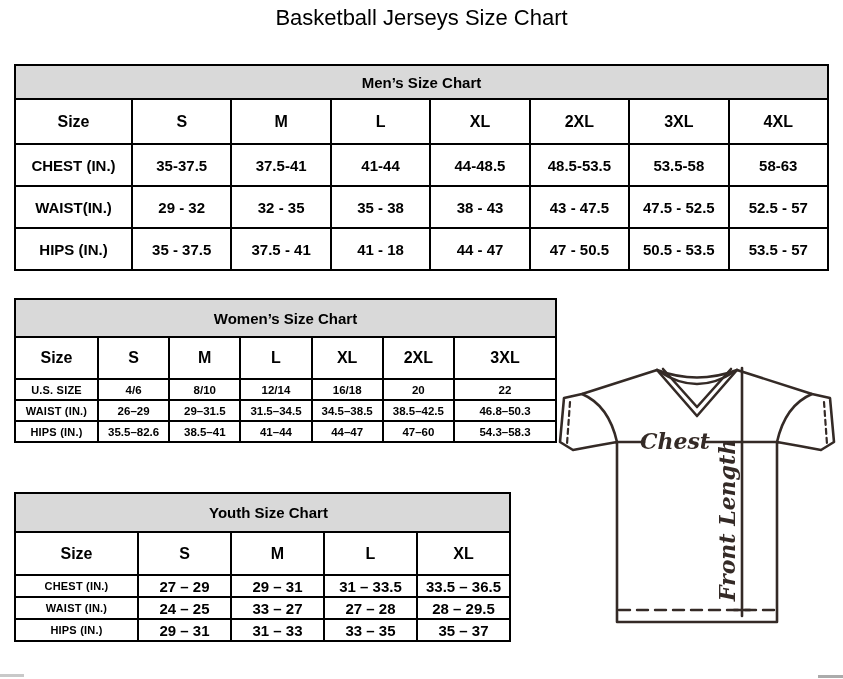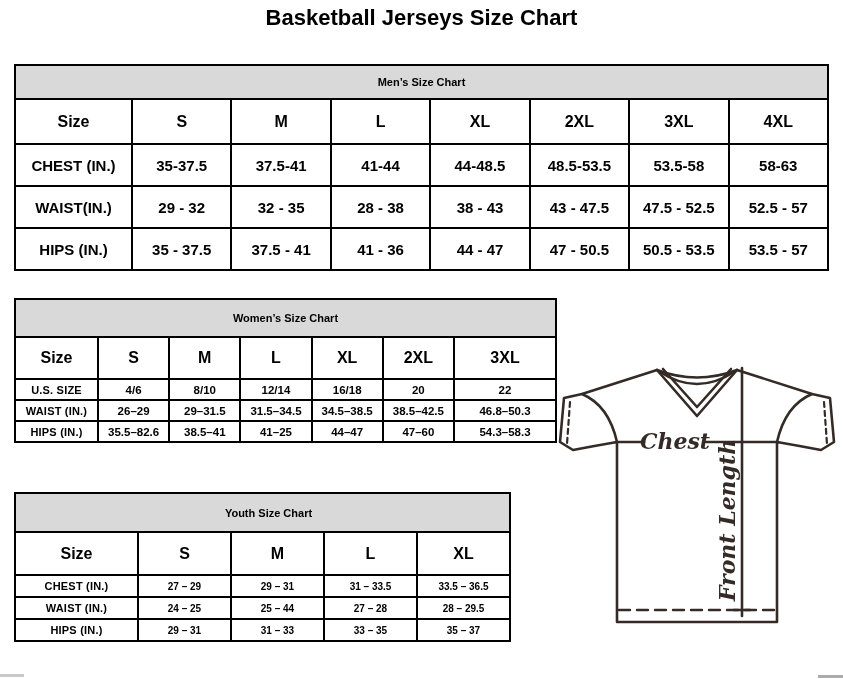--- a/index.html
+++ b/index.html
@@ -1,44 +1,44 @@
 <!DOCTYPE html>
 <html><head>
 <meta charset="utf-8">
 <style>
   html,body{margin:0;padding:0;background:#fff;}
   body{width:843px;height:679px;position:relative;overflow:hidden;
        font-family:"Liberation Sans",sans-serif;color:#000;}
   .page-title{position:absolute;top:5px;left:0;width:843px;text-align:center;
-       font-size:22px;font-weight:bold;}
+       font-size:22px;font-weight:normal;}
   .tblwrap{position:absolute;}
   #men-section{left:14px;top:64px;width:815px;}
   #women-section{left:14px;top:298px;width:543px;}
   #youth-section{left:14px;top:492px;width:497px;}
   .tbl-title{background:var(--header-bg,#d9d9d9);border:2px solid #000;
-       font-weight:bold;font-size:11px;display:flex;align-items:center;justify-content:center;}
+       font-weight:bold;font-size:15px;display:flex;align-items:center;justify-content:center;}
   #men-section .tbl-title{height:32px;}
   #women-section .tbl-title{height:36px;}
   #youth-section .tbl-title{height:37px;padding-left:12px;}
   table{width:100%;border-collapse:collapse;table-layout:fixed;margin-top:-2px;}
   th,td{border:2px solid #000;text-align:center;font-weight:bold;padding:0;
        overflow:hidden;white-space:nowrap;}
   
   #men-table thead th{height:43px;font-size:16px;}
   #men-table tbody th,#men-table tbody td{height:40px;font-size:15px;}
   #men-table thead th:first-child{width:115px;}
   
   #women-table thead th{height:40px;font-size:16px;}
   #women-table tbody th,#women-table tbody td{height:19px;font-size:11.5px;}
   #women-table thead th:first-child{width:81px;}
   #women-table thead th:last-child{width:100px;}
   #women-table tbody th{font-size:11px;letter-spacing:0.2px;}
   
   #youth-table thead th{height:41px;font-size:16px;}
-  #youth-table tbody th,#youth-table tbody td{height:20px;font-size:10px;}
+  #youth-table tbody th,#youth-table tbody td{height:20px;font-size:15px;}
   #youth-table thead th:first-child{width:121px;}
   #youth-table tbody th{font-size:11px;letter-spacing:0.2px;}
   
   #jersey-diagram{position:absolute;left:556px;top:358px;width:284px;height:270px;}
   .edge-artifact{position:absolute;height:3px;}
   #artifact-left{left:0;top:674px;width:24px;background:#c9c9c9;}
   #artifact-right{left:818px;top:675px;width:25px;background:#ababab;}
 </style>
 </head>
 <body style="--header-bg: #d9d9d9;">
@@ -68,31 +68,31 @@
           <td>41-44</td>
           <td>44-48.5</td>
           <td>48.5-53.5</td>
           <td>53.5-58</td>
           <td>58-63</td>
         </tr>
         <tr>
           <th>WAIST(IN.)</th>
           <td>29 - 32</td>
           <td>32 - 35</td>
-          <td>28 - 38</td>
+          <td>35 - 38</td>
           <td>38 - 43</td>
           <td>43 - 47.5</td>
           <td>47.5 - 52.5</td>
           <td>52.5 - 57</td>
         </tr>
         <tr>
           <th>HIPS (IN.)</th>
           <td>35 - 37.5</td>
           <td>37.5 - 41</td>
-          <td>41 - 36</td>
+          <td>41 - 18</td>
           <td>44 - 47</td>
           <td>47 - 50.5</td>
           <td>50.5 - 53.5</td>
           <td>53.5 - 57</td>
         </tr>
       </tbody>
     </table>
 </div>
 
 <div class="tblwrap" id="women-section">
@@ -125,21 +125,21 @@
           <td>29–31.5</td>
           <td>31.5–34.5</td>
           <td>34.5–38.5</td>
           <td>38.5–42.5</td>
           <td>46.8–50.3</td>
         </tr>
         <tr>
           <th>HIPS (IN.)</th>
           <td>35.5–82.6</td>
           <td>38.5–41</td>
-          <td>41–25</td>
+          <td>41–44</td>
           <td>44–47</td>
           <td>47–60</td>
           <td>54.3–58.3</td>
         </tr>
       </tbody>
     </table>
 </div>
 
 <div class="tblwrap" id="youth-section">
   <div class="tbl-title">Youth Size Chart</div>
@@ -157,21 +157,21 @@
         <tr>
           <th>CHEST (IN.)</th>
           <td>27 – 29</td>
           <td>29 – 31</td>
           <td>31 – 33.5</td>
           <td>33.5 – 36.5</td>
         </tr>
         <tr>
           <th>WAIST (IN.)</th>
           <td>24 – 25</td>
-          <td>25 – 44</td>
+          <td>33 – 27</td>
           <td>27 – 28</td>
           <td>28 – 29.5</td>
         </tr>
         <tr>
           <th>HIPS (IN.)</th>
           <td>29 – 31</td>
           <td>31 – 33</td>
           <td>33 – 35</td>
           <td>35 – 37</td>
         </tr>

